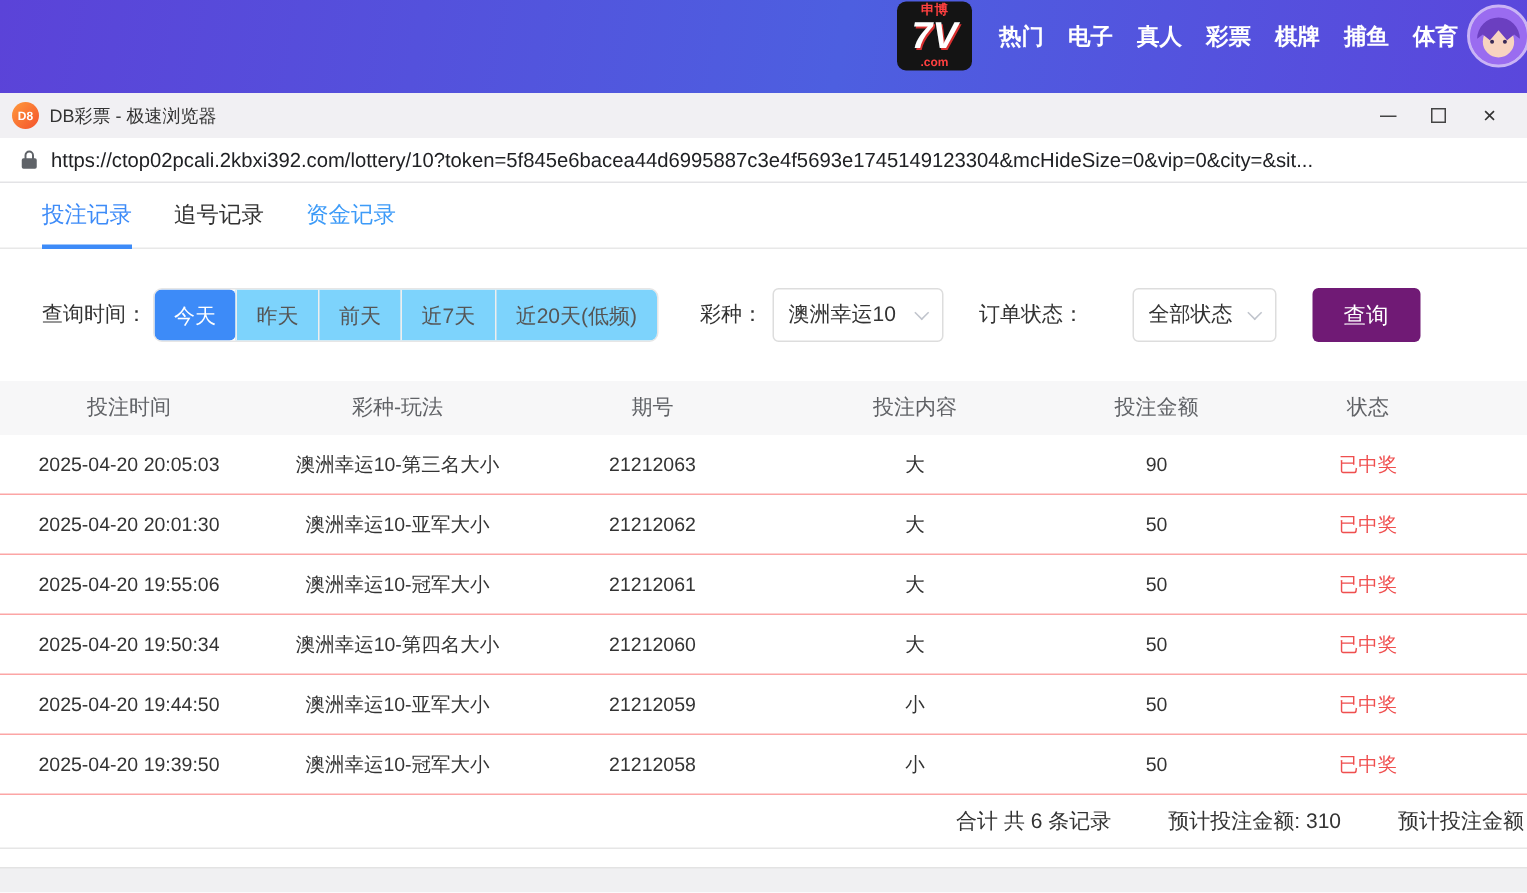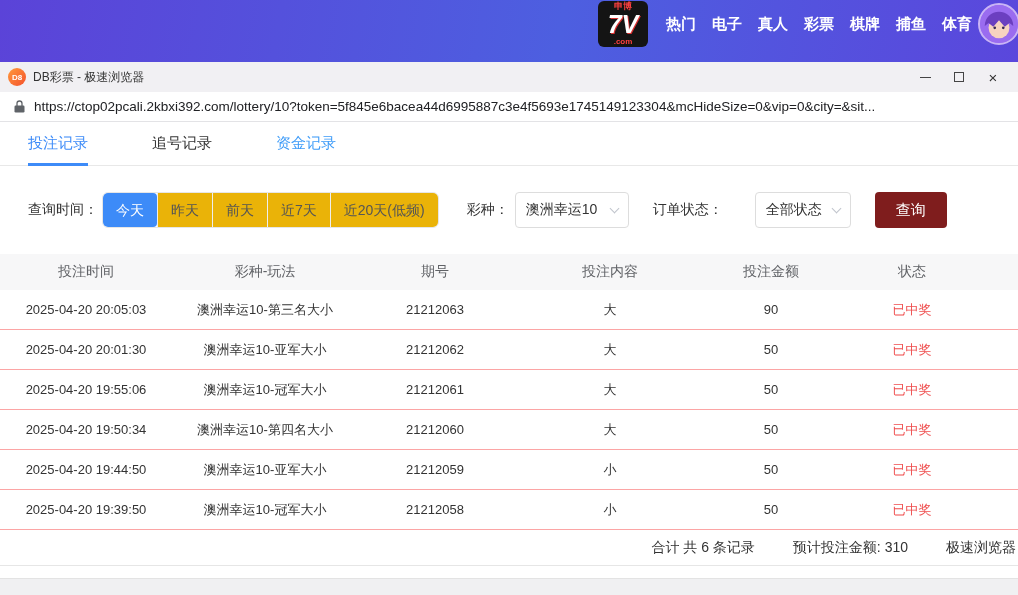--- a/index.html
+++ b/index.html
@@ -36,41 +36,41 @@
 
   .addressbar { height:30px; background:#fff; border-bottom:1px solid #e3e3e6;
     display:flex; align-items:center; padding:0 14px; }
   .lock { margin-right:9px; display:flex; }
   .url { font-size:13.5px; color:#202124; white-space:nowrap; overflow:hidden; flex:1; }
 
   
   .page { height:473px; background:#fff; position:relative; }
 
   .tabs { height:44px; border-bottom:1px solid #e8e8e8; display:flex; align-items:center;
-    gap:64px; padding-left:28px; }
+    gap:28px; padding-left:28px; }
   .tab { font-size:15px; color:#333; cursor:pointer; height:44px; display:flex; align-items:center; position:relative; }
   .tab.active { color:#3d8bf8; }
   .tab.active::after { content:""; position:absolute; left:0; right:0; bottom:0; height:3px; background:#3d8bf8; }
   .tab.blue { color:#3d9bf8; }
 
   .filters { margin-top:26px; display:flex; align-items:center; padding-left:28px; }
   .flabel { font-size:14px; color:#333; white-space:nowrap; }
   .time-group { display:flex; border:1px solid #e6e6e6; border-radius:6px; overflow:hidden; margin-left:4px; }
   .time-btn { height:34px; line-height:34px; padding:0 13px; font-size:14px; color:#555;
-    background:#eab308; border-left:1px solid #eee; cursor:pointer; white-space:nowrap; }
+    background:#7dd3fc; border-left:1px solid #eee; cursor:pointer; white-space:nowrap; }
   .time-btn:first-child { border-left:none; }
   .time-btn.active { background:#3d8bf8; color:#fff; border-radius:4px; }
   .ml28 { margin-left:28px; } .ml24 { margin-left:24px; }
   .select { height:36px; border:1px solid #ddd; border-radius:4px; background:#fff;
     display:flex; align-items:center; justify-content:space-between; padding:0 10px;
     font-size:14px; color:#333; cursor:pointer; margin-left:6px; }
   .sel-lottery { width:114px; } .sel-status { width:96px;margin-left:32px; }
   .chev { width:7px; height:7px; border-right:1.5px solid #c0c4cc; border-bottom:1.5px solid #c0c4cc;
     transform:rotate(45deg); margin-top:-4px; }
-  .search-btn { margin-left:24px; width:72px; height:36px; background:#7f1d1d; color:#fff;
+  .search-btn { margin-left:24px; width:72px; height:36px; background:#701a75; color:#fff;
     border:none; border-radius:4px; font-size:15px; cursor:pointer;
     font-family:Liberation Serif, serif; }
 
   .tbl { margin-top:26px; }
   .trow { display:grid; grid-template-columns:172px 186px 154px 196px 126px 1fr; padding-right:28px; }
   .trow > div { display:flex; align-items:center; justify-content:center; }
   .thead { height:36px; background:#f7f7f8; font-size:14px; color:#606266; }
   .tbody-row { height:40px; border-bottom:1px solid #fca5a5; font-size:13px; color:#333; }
   .c-status { color:#ef4f4f; }
 
@@ -226,18 +226,18 @@
         <div>21212058</div>
         <div>小</div>
         <div>50</div>
         <div class="c-status">已中奖</div>
       </div>
     </div>
 
     <div class="summary">
       <span>合计 共 6 条记录</span>
       <span>预计投注金额: 310</span>
-      <span>极速浏览器</span>
+      <span>预计投注金额</span>
     </div>
 
     <div class="bottom-strip"></div>
   </div>
 </div>
 
 </body></html>

